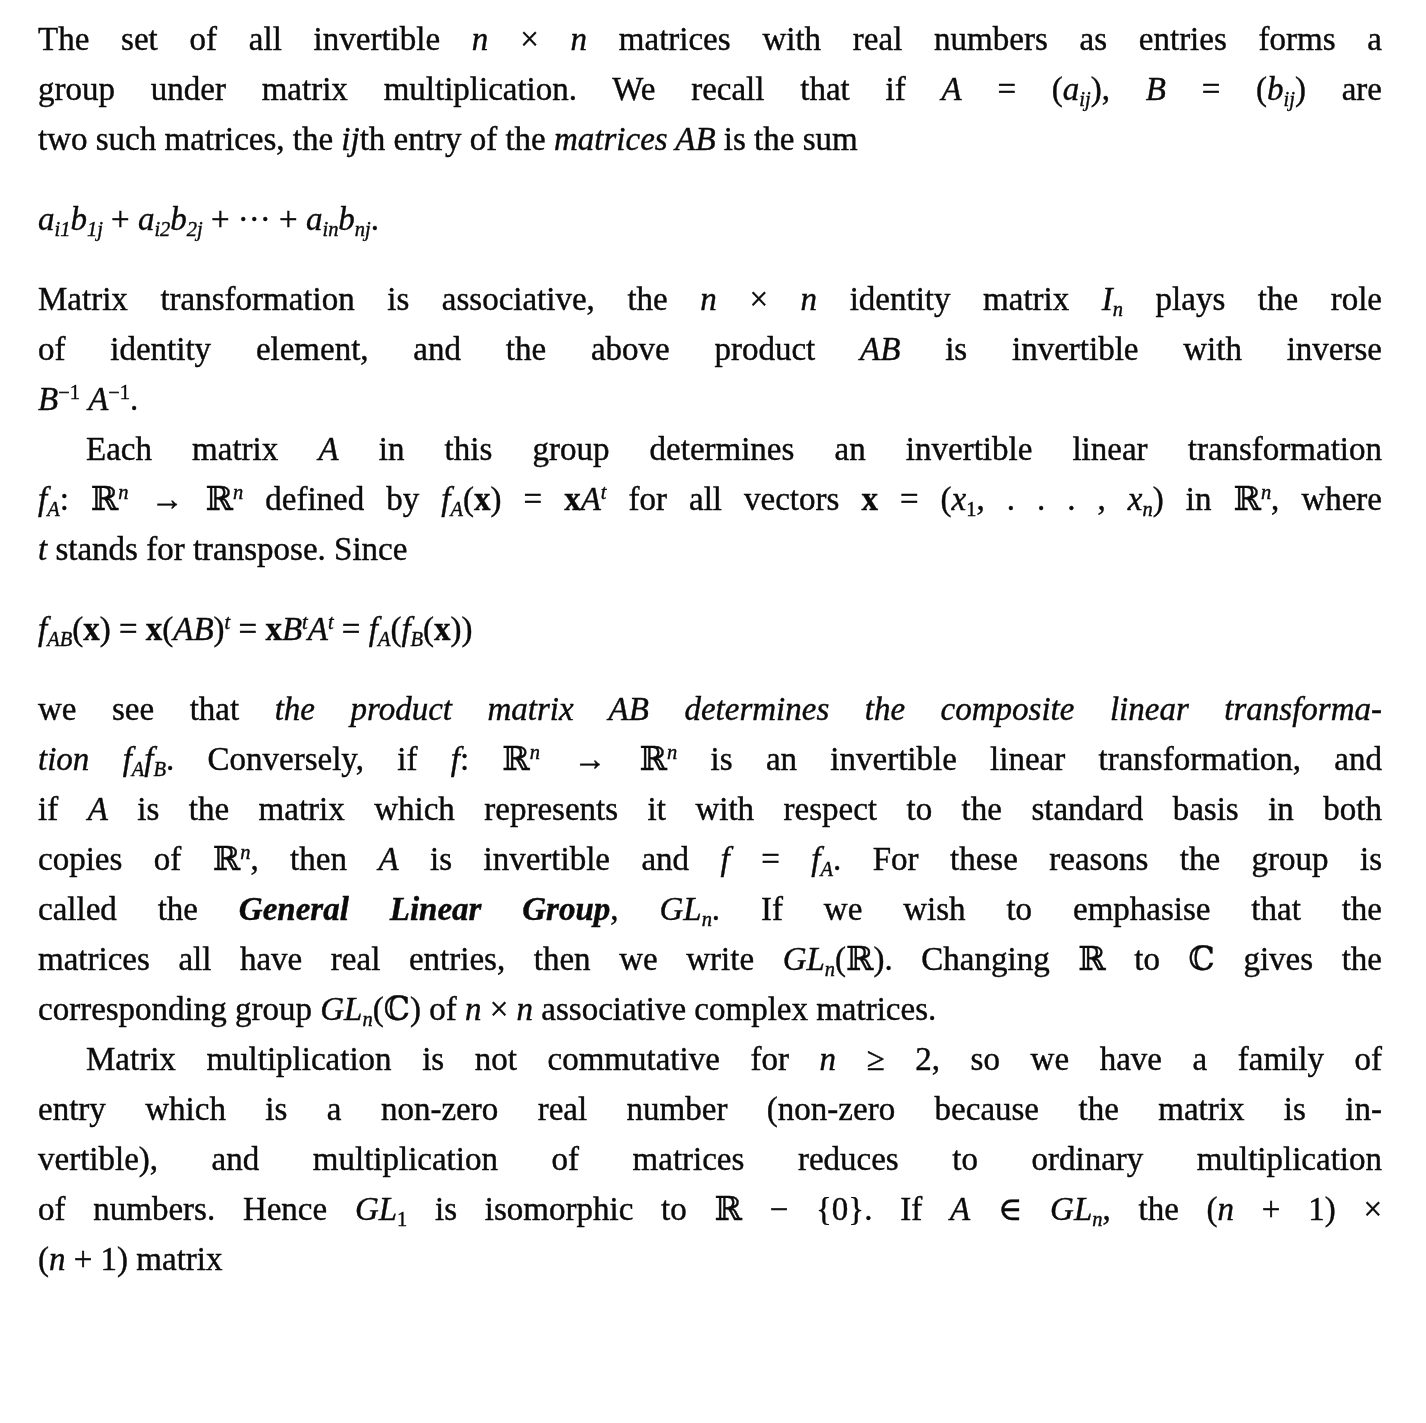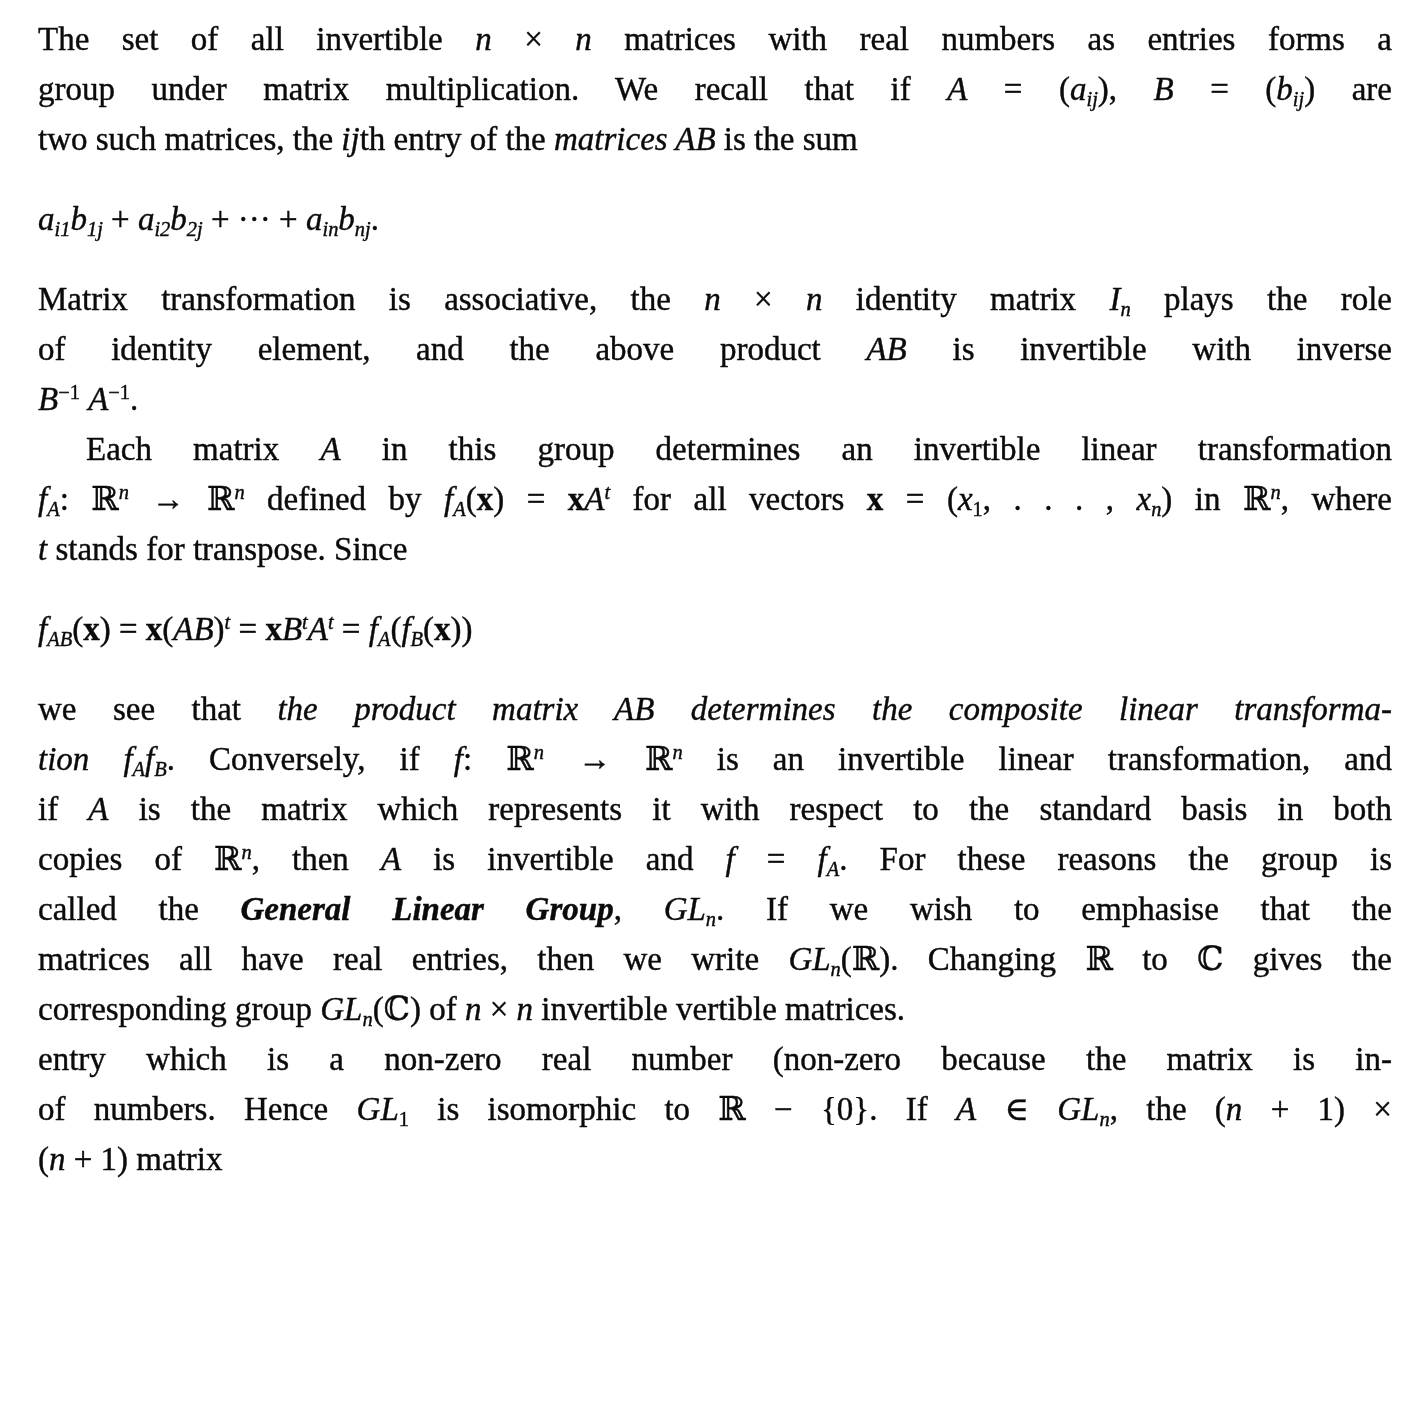--- a/index.html
+++ b/index.html
@@ -2,21 +2,21 @@
 <html><head>
 <meta charset="utf-8">
 <style>
   html, body { margin: 0; padding: 0; background: #ffffff; }
   .page {
     position: relative;
     width: 1426px;
     height: 1423px;
     box-sizing: border-box;
     background: #ffffff;
-    padding: 14px 34px 0 38px;
+    padding: 14px 44px 0 38px;
     font-family: "Liberation Serif", "DejaVu Serif", serif;
     font-size: 33px;
     color: #0b0b0b;
     -webkit-text-stroke: 0.4px currentColor;
     overflow: hidden;
   }
   .line { line-height: 50px; }
   .jst { text-align: justify; text-align-last: justify; }
   .ind { text-indent: 48px; }
   .eq  { margin: 30px 0; }
@@ -40,18 +40,20 @@
       <div class="line jst ind"><span class="">Each matrix </span><span class="i ">A</span><span class=""> in this group determines an invertible linear transformation</span></div>
       <div class="line jst"><span class="i ">f</span><span class="i sub">A</span><span class="">: ℝ</span><span class="i sup">n</span><span class=""> → ℝ</span><span class="i sup">n</span><span class=""> defined by </span><span class="i ">f</span><span class="i sub">A</span><span class="">(</span><span class="b ">x</span><span class="">) = </span><span class="b ">x</span><span class="i ">A</span><span class="i sup">t</span><span class=""> for all vectors </span><span class="b ">x</span><span class=""> = (</span><span class="i ">x</span><span class="sub">1</span><span class="">, . . . , </span><span class="i ">x</span><span class="i sub">n</span><span class="">) in ℝ</span><span class="i sup">n</span><span class="">, where</span></div>
       <div class="line"><span class="i ">t</span><span class=""> stands for transpose. Since</span></div>
       <div class="line eq"><span class="i ">f</span><span class="i sub">AB</span><span class="">(</span><span class="b ">x</span><span class="">) = </span><span class="b ">x</span><span class="">(</span><span class="i ">AB</span><span class="">)</span><span class="i sup">t</span><span class=""> = </span><span class="b ">x</span><span class="i ">B</span><span class="i sup">t</span><span class="i ">A</span><span class="i sup">t</span><span class=""> = </span><span class="i ">f</span><span class="i sub">A</span><span class="">(</span><span class="i ">f</span><span class="i sub">B</span><span class="">(</span><span class="b ">x</span><span class="">))</span></div>
       <div class="line jst"><span class="">we see that </span><span class="i ">the product matrix AB determines the composite linear transforma-</span></div>
       <div class="line jst"><span class="i ">tion </span><span class="i ">f</span><span class="i sub">A</span><span class="i ">f</span><span class="i sub">B</span><span class="">. Conversely, if </span><span class="i ">f</span><span class="">: ℝ</span><span class="i sup">n</span><span class=""> → ℝ</span><span class="i sup">n</span><span class=""> is an invertible linear transformation, and</span></div>
       <div class="line jst"><span class="">if </span><span class="i ">A</span><span class=""> is the matrix which represents it with respect to the standard basis in both</span></div>
       <div class="line jst"><span class="">copies of ℝ</span><span class="i sup">n</span><span class="">, then </span><span class="i ">A</span><span class=""> is invertible and </span><span class="i ">f</span><span class=""> = </span><span class="i ">f</span><span class="i sub">A</span><span class="">. For these reasons the group is</span></div>
       <div class="line jst"><span class="">called the </span><span class="i b ">General Linear Group</span><span class="">, </span><span class="i ">GL</span><span class="i sub">n</span><span class="">. If we wish to emphasise that the</span></div>
       <div class="line jst"><span class="">matrices all have real entries, then we write </span><span class="i ">GL</span><span class="i sub">n</span><span class="">(ℝ). Changing ℝ to ℂ gives the</span></div>
-      <div class="line"><span class="">corresponding group </span><span class="i ">GL</span><span class="i sub">n</span><span class="">(ℂ) of </span><span class="i ">n</span><span class=""> × </span><span class="i ">n</span><span class=""> invertible vertible matrices.</span></div>
+      <div class="line"><span class="">corresponding group </span><span class="i ">GL</span><span class="i sub">n</span><span class="">(ℂ) of </span><span class="i ">n</span><span class=""> × </span><span class="i ">n</span><span class=""> associative complex matrices.</span></div>
+      <div class="line jst ind"><span class="">Matrix multiplication is not commutative for </span><span class="i ">n</span><span class=""> ≥ 2, so we have a family of</span></div>
       <div class="line jst"><span class="">entry which is a non-zero real number (non-zero because the matrix is in-</span></div>
+      <div class="line jst"><span class="">vertible), and multiplication of matrices reduces to ordinary multiplication</span></div>
       <div class="line jst"><span class="">of numbers. Hence </span><span class="i ">GL</span><span class="sub">1</span><span class=""> is isomorphic to ℝ − {0}. If </span><span class="i ">A</span><span class=""> ∈ </span><span class="i ">GL</span><span class="i sub">n</span><span class="">, the (</span><span class="i ">n</span><span class=""> + 1) ×</span></div>
       <div class="line"><span class="">(</span><span class="i ">n</span><span class=""> + 1) matrix</span></div>
     </div>
 </div>
 
 </body></html>

